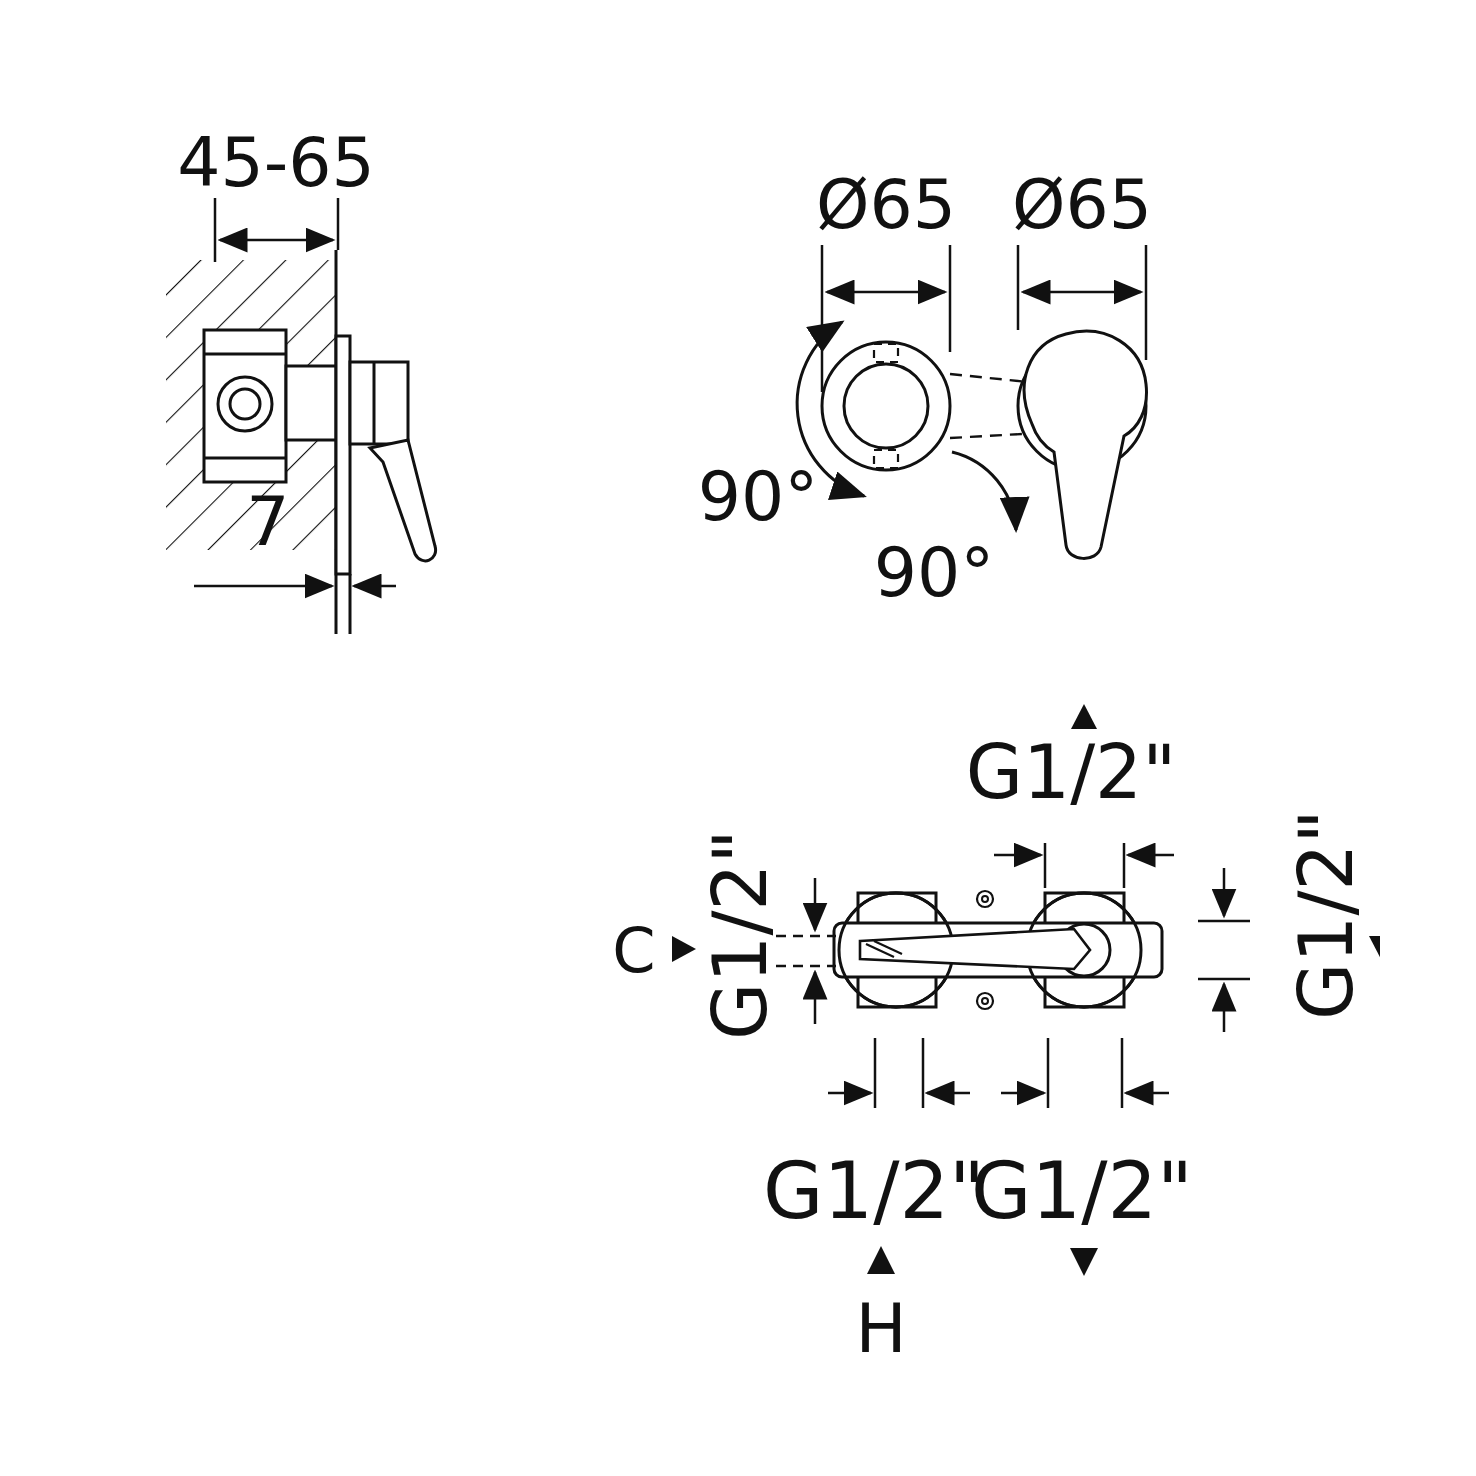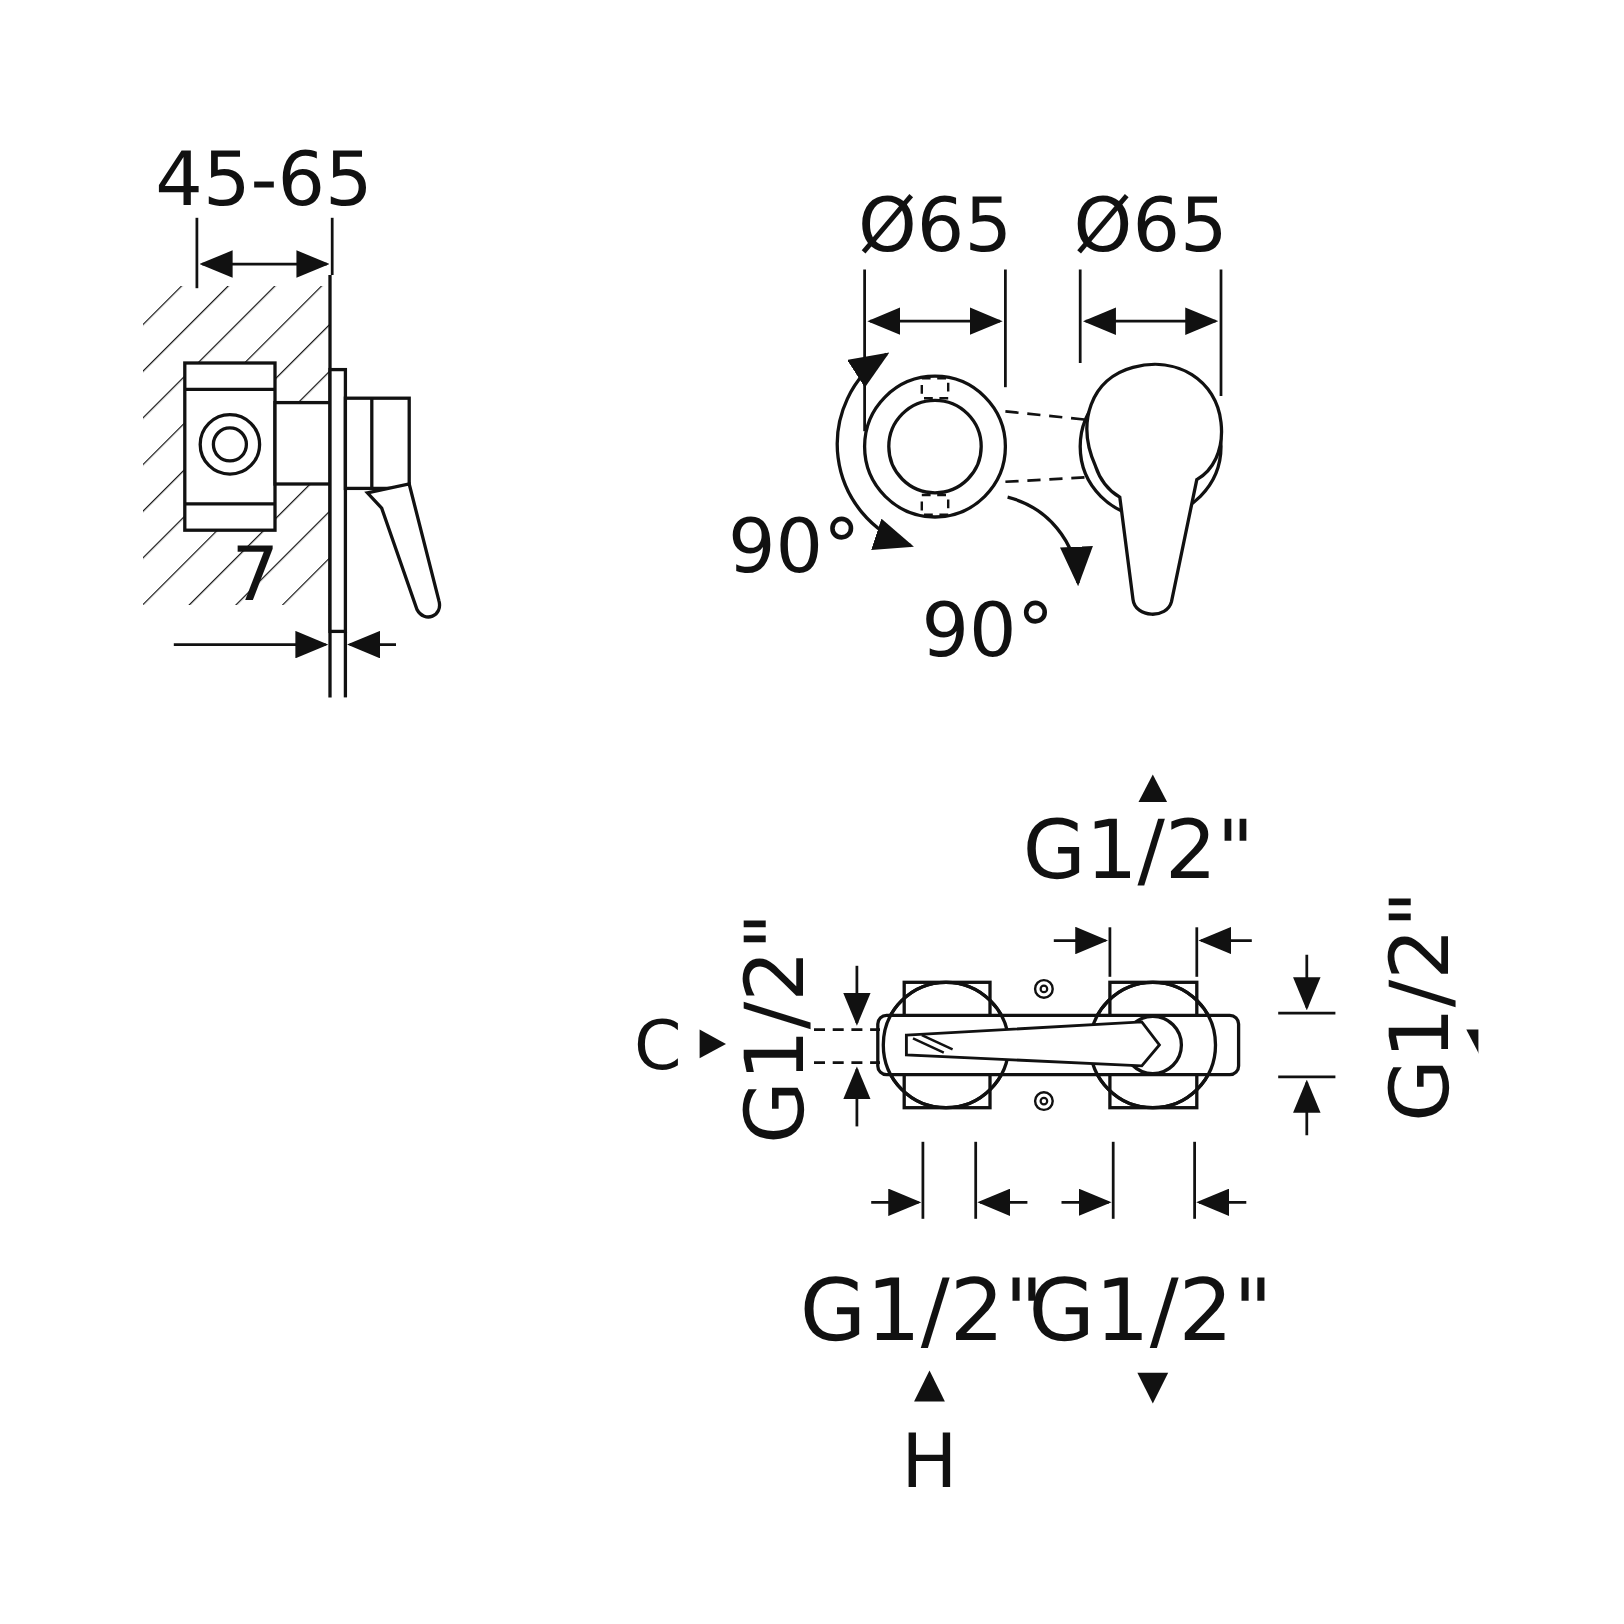--- a/index.html
+++ b/index.html
@@ -8,20 +8,21 @@
     background: #ffffff;
     width: 1476px;
     height: 1476px;
     font-family: "DejaVu Sans", "Liberation Sans", sans-serif;
   }
   .drawing-wrap {
     width: 1344px;
     height: 1476px;
     background: #ffffff;
     overflow: hidden;
+    padding-left: 36px;
   }
   svg text {
     fill: #111111;
     font-family: "DejaVu Sans", "Liberation Sans", sans-serif;
   }
   .dim-label { font-size: 68px; }
   .dim-label-big { font-size: 78px; }
   .port-label { font-size: 74px; }
   .letter-label { font-size: 62px; }
 </style>

